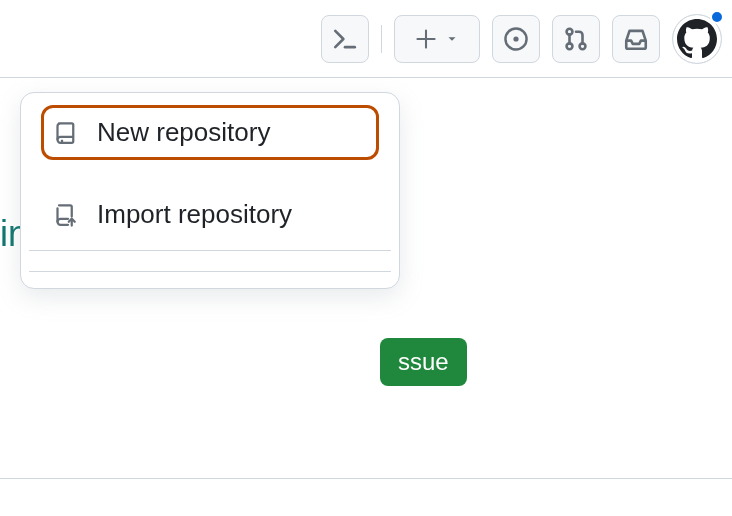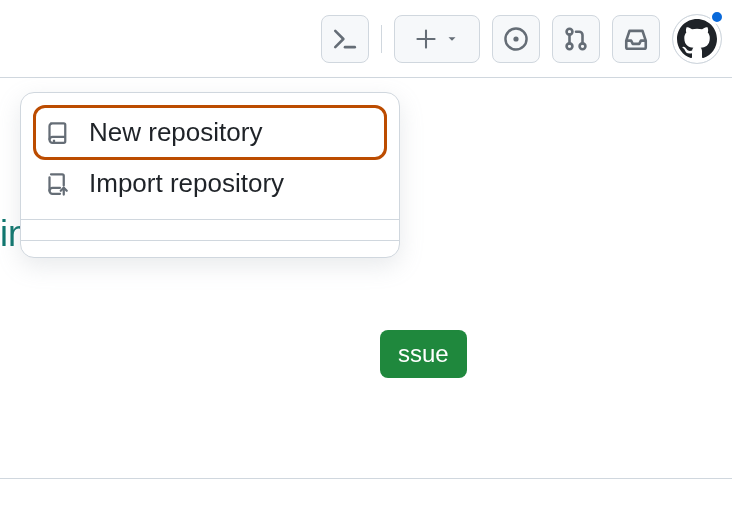--- a/index.html
+++ b/index.html
@@ -71,21 +71,21 @@
   }
   .in-label {
     position: absolute;
     left: 0; top: 135px;
     font-size: 36px;
     color: #0f766e;
   }
   .green-btn {
     position: absolute;
     left: 380px;
-    top: 252px;
+    top: 260px;
     height: 48px;
     background: #1f883d;
     color: #fff;
     border: none;
     border-radius: 8px;
     font-size: 24px;
     font-weight: 500;
     padding: 0 18px;
     display:flex;align-items:center;
   }
@@ -98,36 +98,37 @@
   }
   .dropdown {
     position: absolute;
     left: 20px;
     top: 92px;
     width: 380px;
     background: #fff;
     border: 1px solid #d0d7de;
     border-radius: 14px;
     box-shadow: 0 8px 24px rgba(140,149,159,0.2);
-    padding: 10px 0;
+    padding: 10px 8px;
   }
   .dropdown .group { padding: 4px 0; }
   .dropdown hr {
     border: none;
     border-top: 1px solid #d0d7de;
     margin: 6px 0;
   }
   .menu-item {
     display: flex;
     align-items: center;
     gap: 18px;
     padding: 10px 22px;
     font-size: 26px;
     color: #1f2328;
     cursor: pointer;
+    margin-top: 31px;
   }
   .menu-item .micon {
     width: 28px;
     display:flex;align-items:center;justify-content:center;
     color: #656d76;
   }
   .menu-item.highlighted {
     outline: 3px solid #bc4c00;
     outline-offset: -1px;
     border-radius: 10px;

